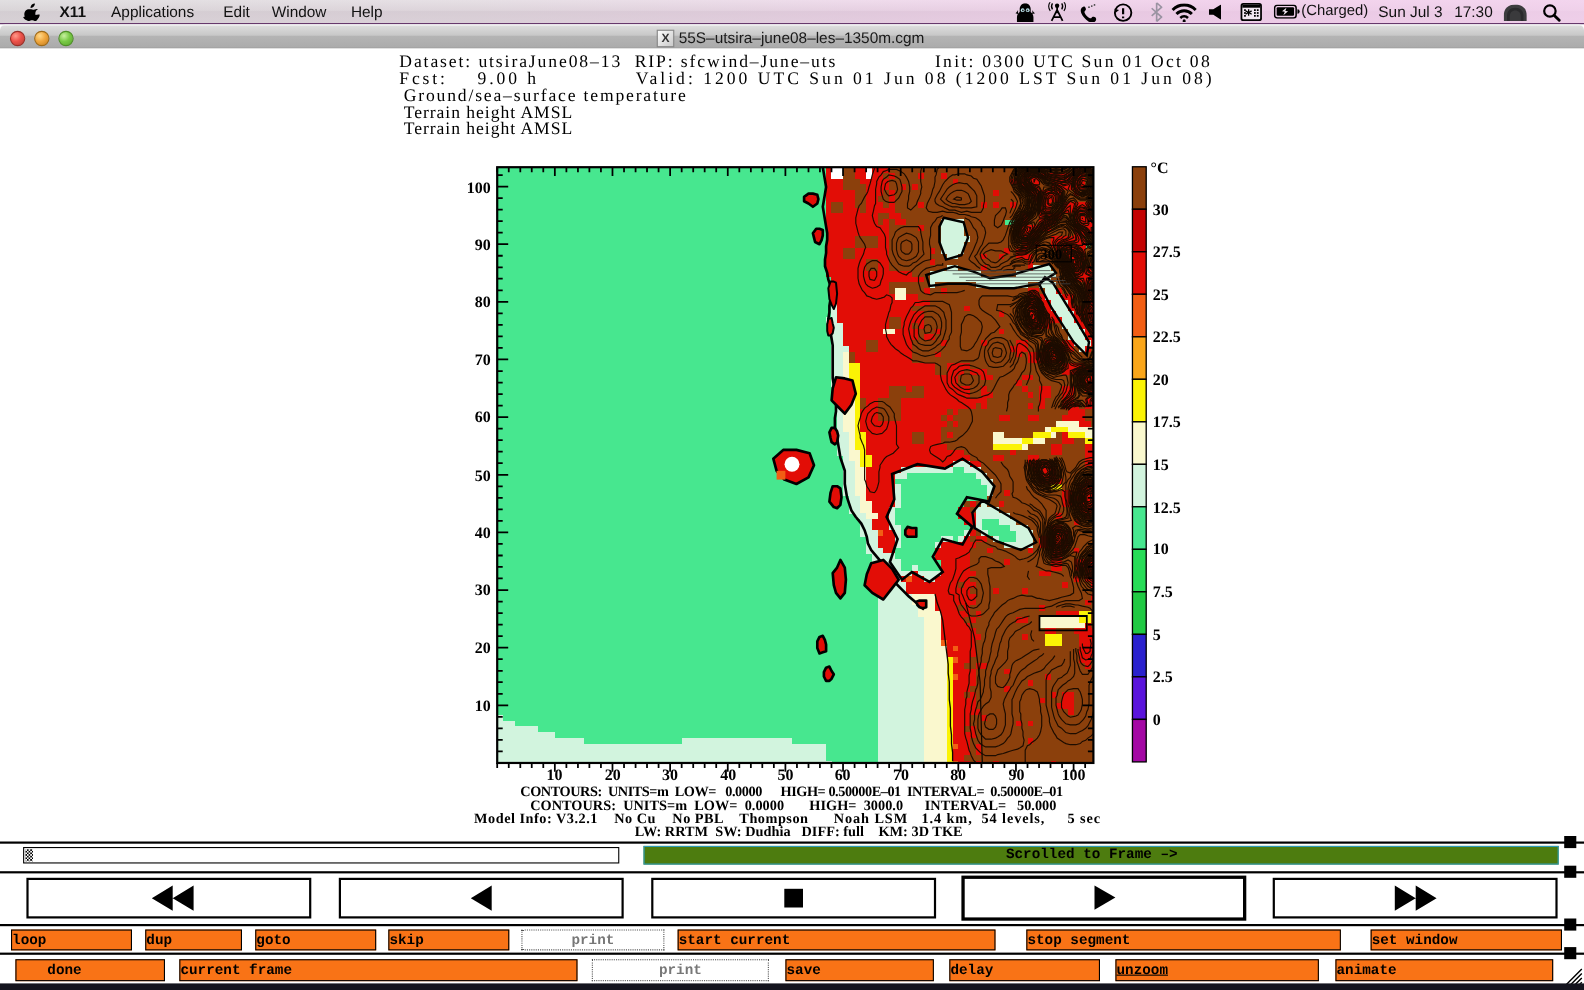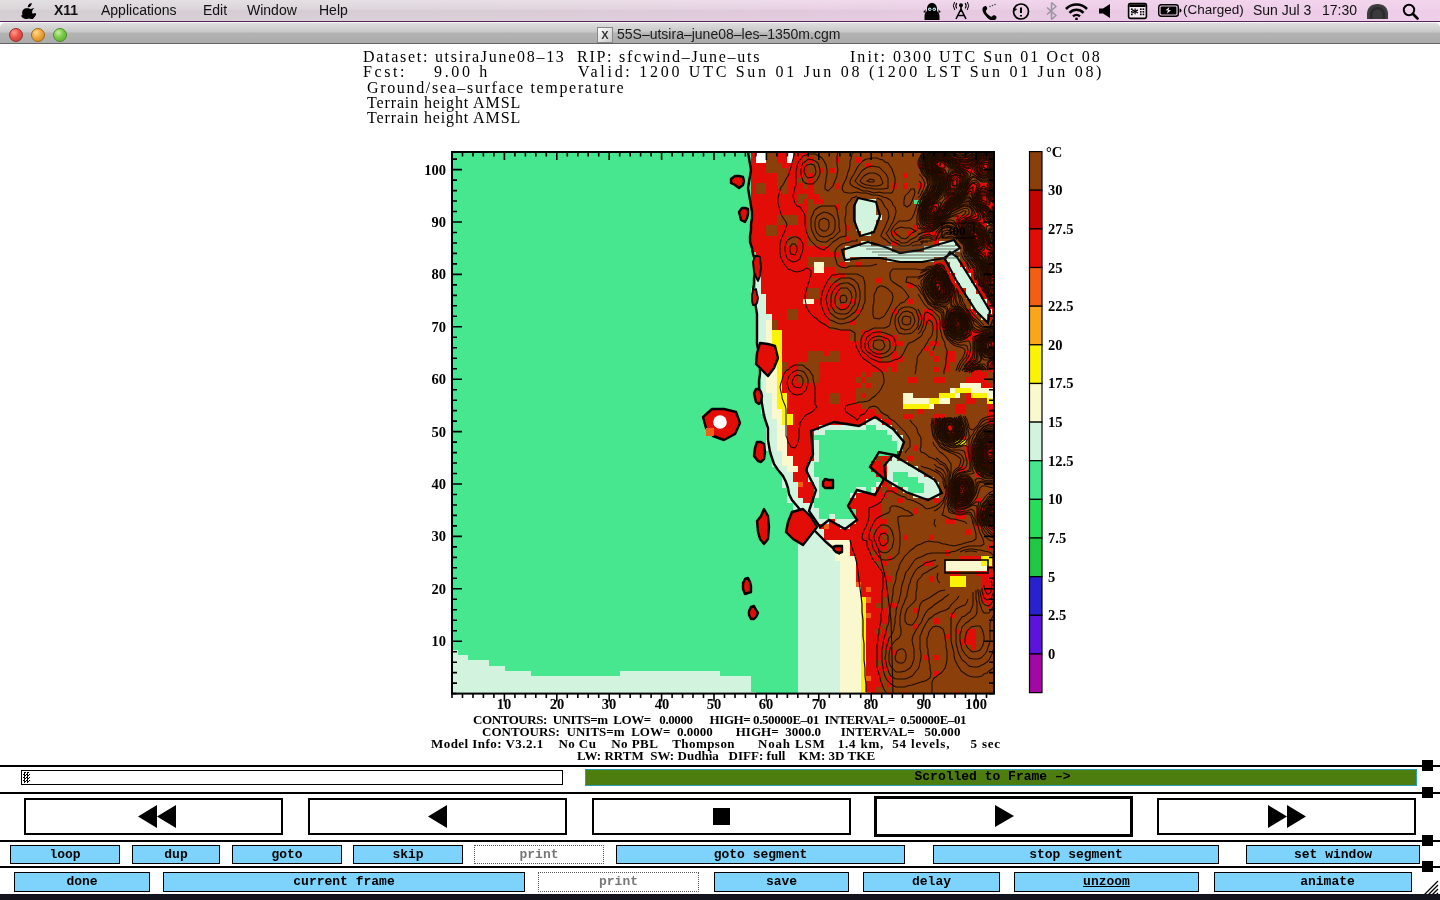--- a/index.html
+++ b/index.html
@@ -13,22 +13,22 @@
 #titlebar{left:0;top:22px;width:1440px;height:22px;
  background:linear-gradient(to bottom,#dedede 0%,#c8c8c8 45%,#b4b4b4 50%,#ababab 100%);
  border-top:1px solid #f5f5f5;box-sizing:border-box;border-bottom:1px solid #646464;border-radius:5px 5px 0 0;}
 .tl{position:absolute;top:5px;width:12px;height:12px;border-radius:50%;}
 #ttl{position:absolute;top:3px;left:617px;font-size:14px;color:#1a1a1a;}
 #xicon{position:absolute;top:4px;left:597px;width:14px;height:14px;background:linear-gradient(135deg,#fdfdfd,#c9c9c9);
  border:1px solid #888;font-size:11px;line-height:14px;text-align:center;color:#333;font-weight:bold;}
 .hdr{position:absolute;color:#000;font-family:"Liberation Serif",serif;font-size:16px;white-space:pre;}
 .ftr{position:absolute;color:#000;font-family:"Liberation Serif",serif;font-size:13px;white-space:pre;font-weight:bold;}
 .btn{position:absolute;background:#fff;border:2px solid #000;box-sizing:border-box;}
-.sbtn{position:absolute;background:#7dd3fc;border:1.5px solid #000;box-sizing:border-box;
- font-family:"Liberation Mono",monospace;font-size:13px;font-weight:bold;text-align:center;color:#000;}
+.sbtn{position:absolute;background:#f97316;border:1.5px solid #000;box-sizing:border-box;
+ font-family:"Liberation Mono",monospace;font-size:13px;font-weight:bold;color:#000;}
 .gbtn{position:absolute;background:#fff;border:1.5px dotted #555;box-sizing:border-box;
  font-family:"Liberation Mono",monospace;font-size:13px;font-weight:bold;text-align:center;color:#777;}
 .hline{position:absolute;left:0;width:1440px;height:1.5px;background:#000;}
 .sash{position:absolute;width:11px;height:11px;background:#000;}
 </style></head>
 <body>
 <div class="abs" id="menubar">
     <div class="tint"></div>
  <svg class="abs" style="left:21px;top:3px" width="15" height="16" viewBox="0 0 15 16">
   <path fill="#000" d="M10.7,0 c0.1,1.1 -0.3,2.2 -1,3 c-0.7,0.8 -1.8,1.4 -2.9,1.3 c-0.1,-1.1 0.4,-2.2 1,-2.9 C8.5,0.6 9.7,0.05 10.7,0 Z"></path>
@@ -1717,30 +1717,30 @@
 <div class="btn" style="left:1157px;top:798px;width:259px;height:37px;">
  <svg width="255" height="33" viewBox="0 0 255 33">
       <path d="M109,5 L128,16.5 L109,28 Z M128,5 L147,16.5 L128,28 Z" fill="#000"></path>
     </svg></div>
 
 <div class="sbtn" style="left:10px;top:845px;width:110px;height:19px;line-height:17px;">loop</div>
 <div class="sbtn" style="left:132px;top:845px;width:88px;height:19px;line-height:17px;">dup</div>
 <div class="sbtn" style="left:232px;top:845px;width:110px;height:19px;line-height:17px;">goto</div>
 <div class="sbtn" style="left:353px;top:845px;width:110px;height:19px;line-height:17px;">skip</div>
 <div class="gbtn" style="left:474px;top:845px;width:130px;height:19px;line-height:17px;">print</div>
-<div class="sbtn" style="left:616px;top:845px;width:289px;height:19px;line-height:17px;">goto segment</div>
+<div class="sbtn" style="left:616px;top:845px;width:289px;height:19px;line-height:17px;">start current</div>
 <div class="sbtn" style="left:933px;top:845px;width:286px;height:19px;line-height:17px;">stop segment</div>
 <div class="sbtn" style="left:1246px;top:845px;width:174px;height:19px;line-height:17px;">set window</div>
 
-<div class="sbtn" style="left:14px;top:872px;width:136px;height:20px;line-height:18px;">done</div>
+<div class="sbtn" style="left:14px;top:872px;width:136px;height:20px;line-height:18px;padding-left:28px;">done</div>
 <div class="sbtn" style="left:163px;top:872px;width:362px;height:20px;line-height:18px;">current frame</div>
 <div class="gbtn" style="left:538px;top:872px;width:161px;height:20px;line-height:18px;">print</div>
 <div class="sbtn" style="left:714px;top:872px;width:135px;height:20px;line-height:18px;">save</div>
 <div class="sbtn" style="left:863px;top:872px;width:137px;height:20px;line-height:18px;">delay</div>
 <div class="sbtn" style="left:1014px;top:872px;width:185px;height:20px;line-height:18px;text-decoration:underline;">unzoom</div>
-<div class="sbtn" style="left:1214px;top:872px;width:198px;height:20px;line-height:18px;padding-left:29px;">animate</div>
+<div class="sbtn" style="left:1214px;top:872px;width:198px;height:20px;line-height:18px;">animate</div>
 
 <svg class="abs" style="left:1419px;top:877px" width="20" height="18" viewBox="0 0 20 18">
  <g stroke="#000" stroke-width="1.3" fill="none">
   <path d="M19,4 L5,18 M19,8 L9,18 M19,12 L13,18 M19,16 L17,18"></path>
  </g>
   </svg>
 <div class="abs" style="left:0;top:894px;width:1440px;height:6px;background:#14141e;"></div>
 
 </body></html>

